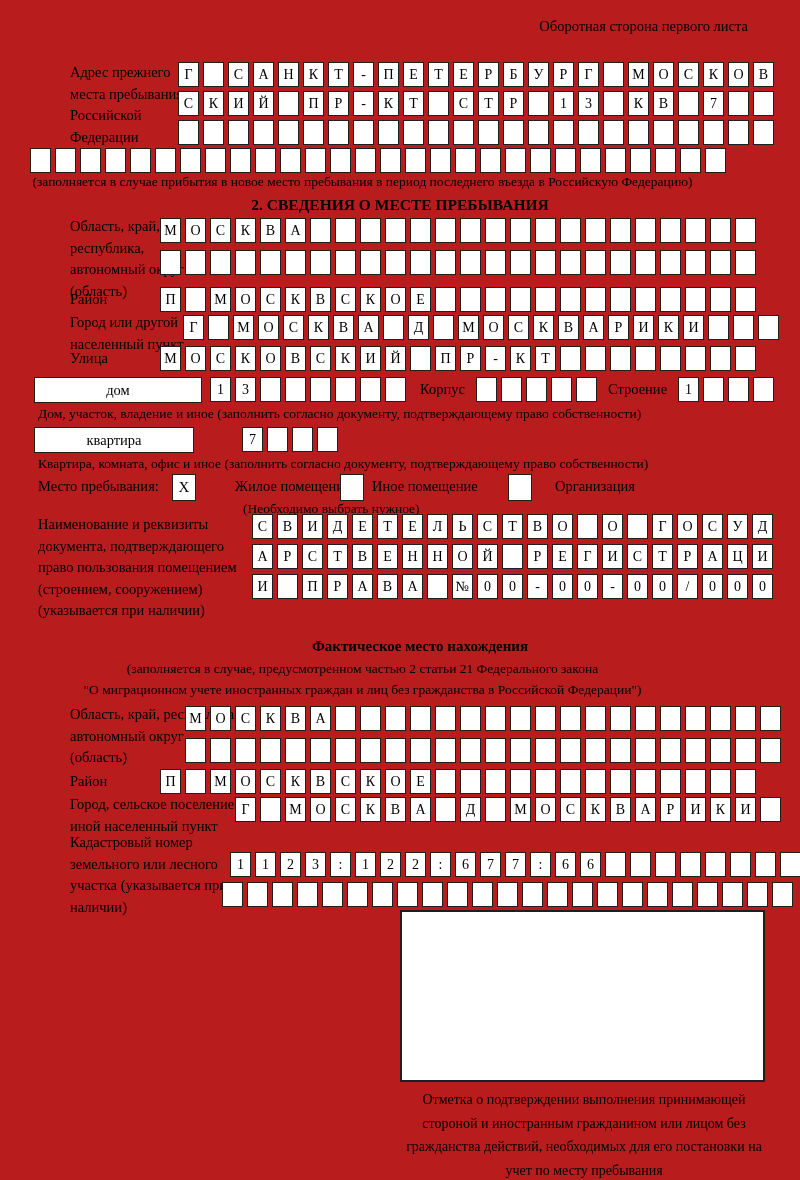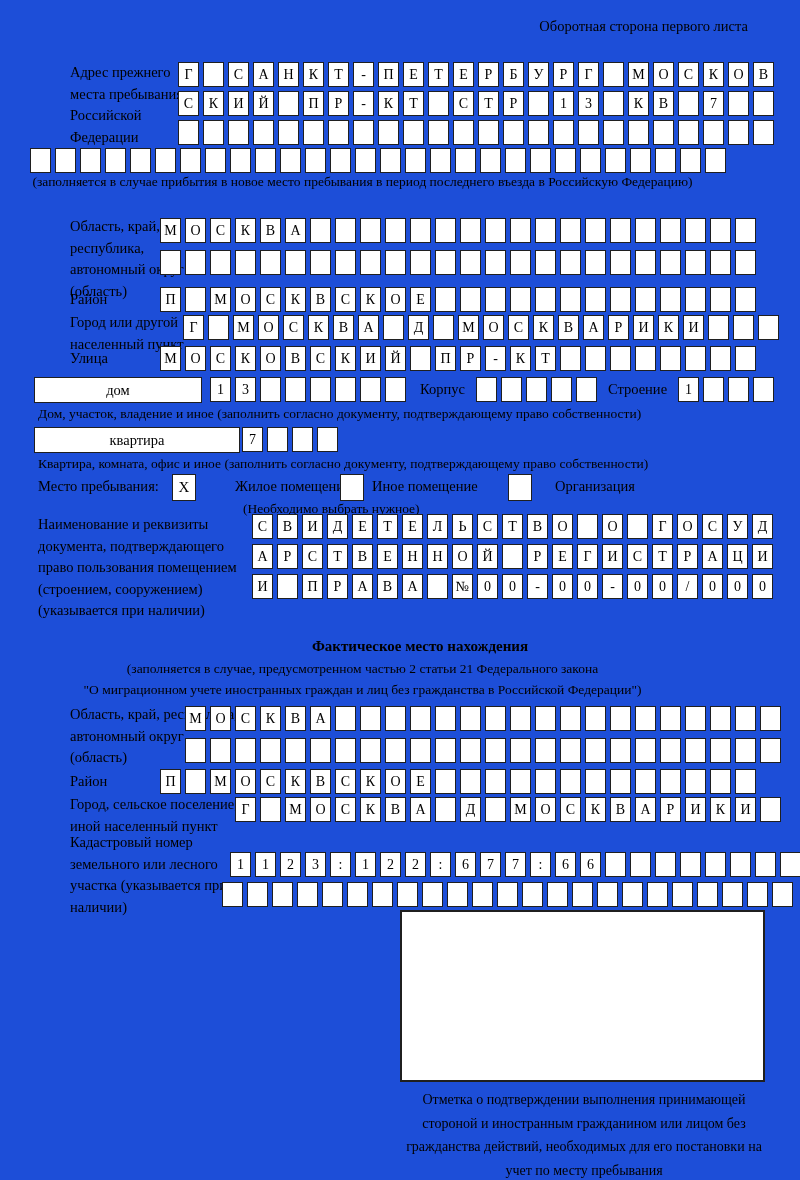--- a/index.html
+++ b/index.html
@@ -1,16 +1,16 @@
 <!DOCTYPE html>
 <html><head>
 <meta charset="utf-8">
 <style>
   html,body{margin:0;padding:0;background:#fff;}
-  .page{position:relative;width:800px;height:1180px;background:#1d4ed8;
+  .page{position:relative;width:800px;height:1180px;background:#b91c1c;
         font-family:"Liberation Serif", serif;color:#000;overflow:hidden;}
   .row{position:absolute;display:flex;gap:4px;}
   .cell{width:21px;height:25px;border:1.8px solid #1f1f1f;box-sizing:border-box;
         display:flex;align-items:center;justify-content:center;
         font-size:14px;background:#fff;flex:0 0 auto;}
   .lbl{position:absolute;font-size:14.5px;line-height:21.5px;}
   .caption{position:absolute;font-size:13.5px;}
   .caption.center{left:0;width:725px;text-align:center;}
   .hdr{position:absolute;left:0;width:800px;text-align:center;
        font-weight:bold;font-size:15.5px;}
@@ -134,20 +134,21 @@
       <div class="cell"></div>
       <div class="cell"></div>
       <div class="cell"></div>
       <div class="cell"></div>
       <div class="cell"></div>
       <div class="cell"></div>
       <div class="cell"></div>
     </div>
   <div class="caption center" style="top:174px;">(заполняется в случае прибытия в новое место пребывания в период последнего въезда в Российскую Федерацию)</div>
 
+  <div class="hdr" style="top:196px;">2. СВЕДЕНИЯ О МЕСТЕ ПРЕБЫВАНИЯ</div>
 
   <div class="lbl" style="left:70px;top:216px;width:122px;">Область, край, республика, автономный округ (область)</div>
   <div class="row" style="left:160px;top:218px;">
       <div class="cell">М</div>
       <div class="cell">О</div>
       <div class="cell">С</div>
       <div class="cell">К</div>
       <div class="cell">В</div>
       <div class="cell">А</div>
       <div class="cell"></div>
@@ -301,21 +302,21 @@
     </div>
   <div class="opt-text" style="left:608px;top:381px;">Строение</div>
   <div class="row" style="left:678px;top:377px;">
       <div class="cell">1</div>
       <div class="cell"></div>
       <div class="cell"></div>
       <div class="cell"></div>
     </div>
   <div class="caption" style="left:38px;top:406px;">Дом, участок, владение и иное (заполнить согласно документу, подтверждающему право собственности)</div>
 
-  <div class="name-box" style="left:34px;top:427px;width:206px;">квартира</div>
+  <div class="name-box" style="left:34px;top:427px;width:160px;">квартира</div>
   <div class="row" style="left:242px;top:427px;">
       <div class="cell">7</div>
       <div class="cell"></div>
       <div class="cell"></div>
       <div class="cell"></div>
     </div>
   <div class="caption" style="left:38px;top:456px;">Квартира, комната, офис и иное (заполнить согласно документу, подтверждающему право собственности)</div>
 
   <div class="opt-text" style="left:38px;top:478px;">Место пребывания:</div>
   <div class="checkbox" style="left:172px;top:474px;">X</div>

